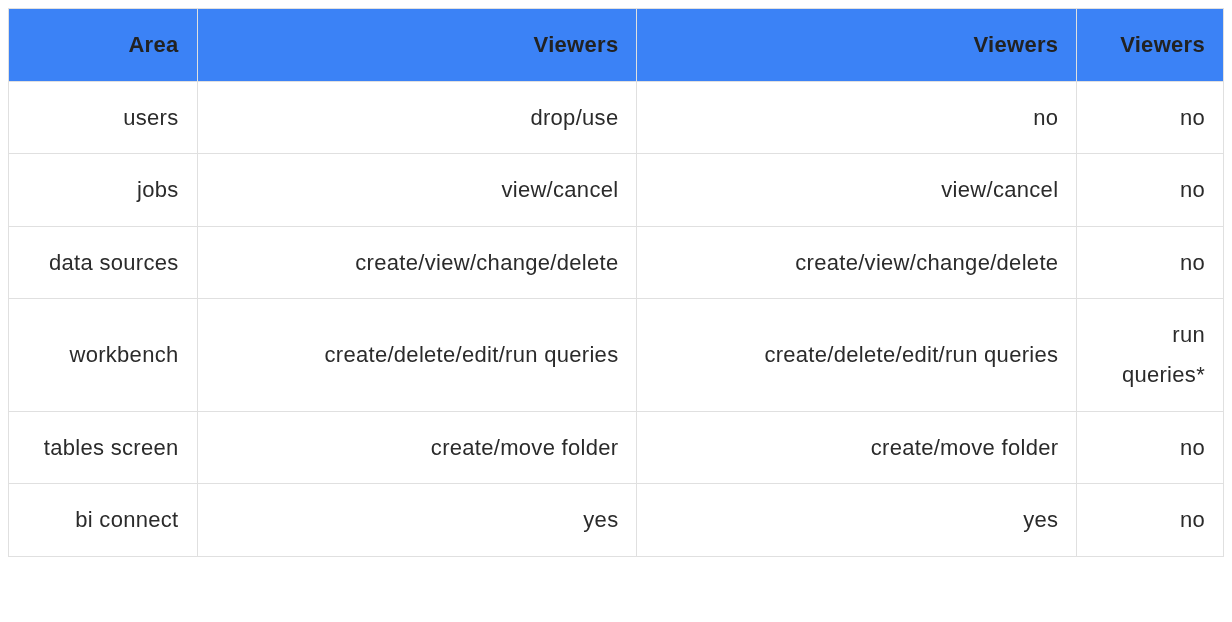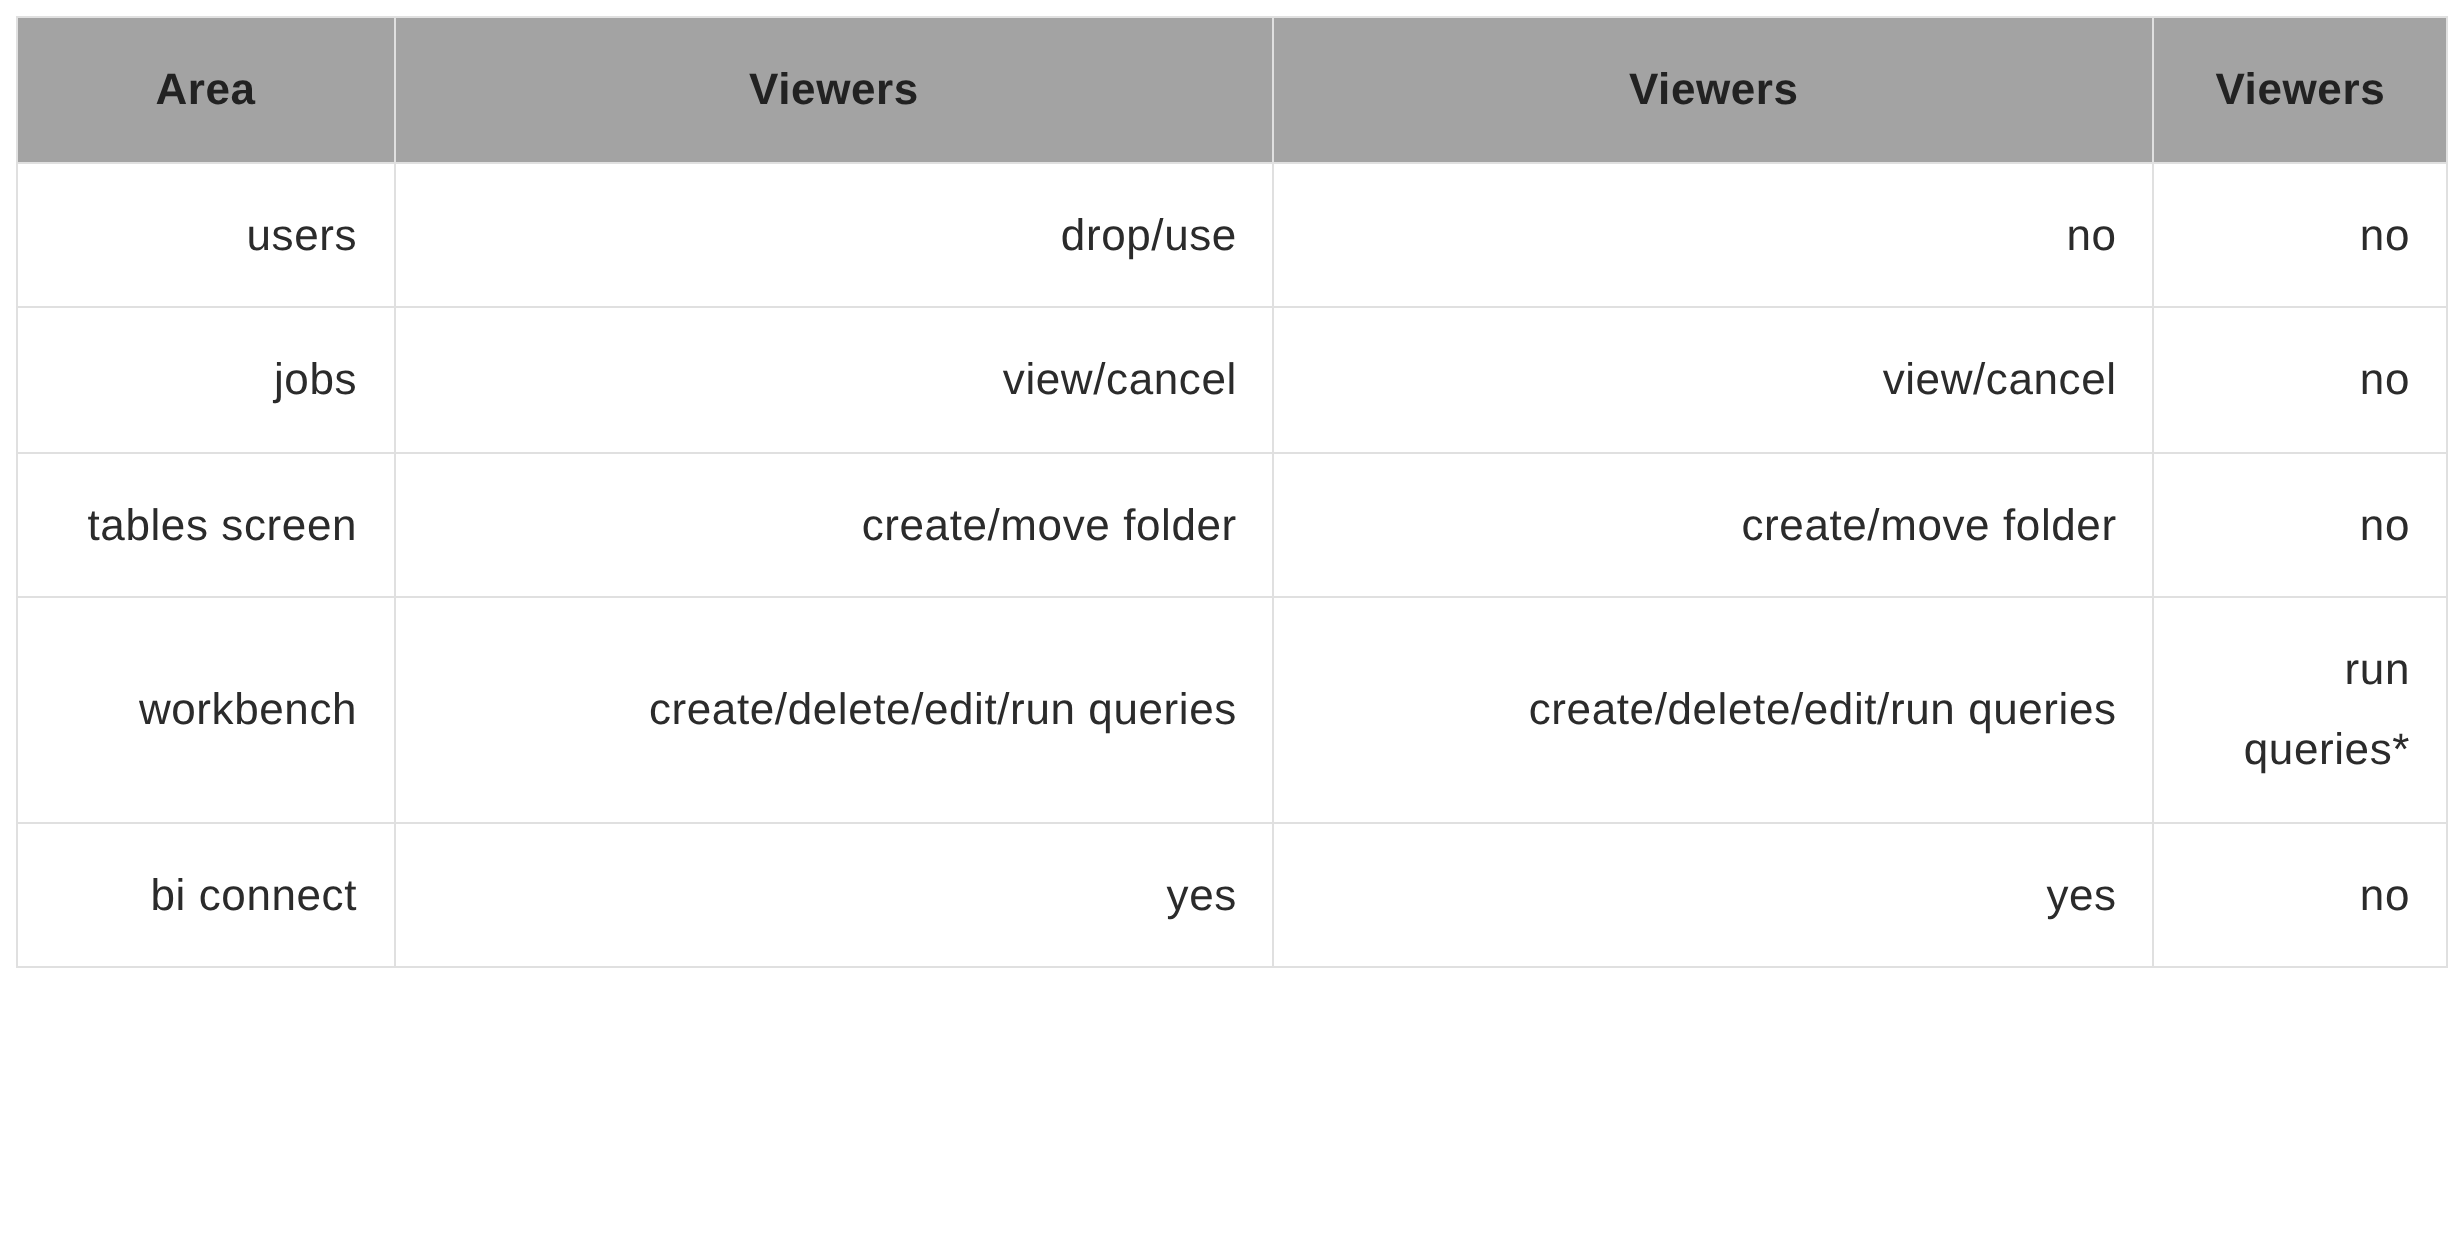--- a/index.html
+++ b/index.html
@@ -22,23 +22,23 @@
       border: 1px solid #e0e0e0;
       padding: 16px 18px;
       text-align: right;
       font-size: 22px;
       color: #2b2b2b;
       vertical-align: middle;
       line-height: 1.8;
       letter-spacing: 0.3px;
     }
     th {
-      background: #a3a3a3;
+      background: #3b82f6;
       font-weight: 700;
-      text-align: center;
+      text-align: right;
       color: #222;
     }
     td:first-child {
       width: 180px;
     }
     th:first-child {
       width: 180px;
     }
     th:nth-child(2), td:nth-child(2) {
       width: 420px;
@@ -69,30 +69,36 @@
       <td>no</td>
       <td>no</td>
     </tr>
     <tr>
       <td>jobs</td>
       <td>view/cancel</td>
       <td>view/cancel</td>
       <td>no</td>
     </tr>
     <tr>
-      <td>tables screen</td>
-      <td>create/move folder</td>
-      <td>create/move folder</td>
+      <td>data sources</td>
+      <td>create/view/change/delete</td>
+      <td>create/view/change/delete</td>
       <td>no</td>
     </tr>
     <tr>
       <td>workbench</td>
       <td>create/delete/edit/run queries</td>
       <td>create/delete/edit/run queries</td>
       <td>run queries*</td>
+    </tr>
+    <tr>
+      <td>tables screen</td>
+      <td>create/move folder</td>
+      <td>create/move folder</td>
+      <td>no</td>
     </tr>
     <tr>
       <td>bi connect</td>
       <td>yes</td>
       <td>yes</td>
       <td>no</td>
     </tr>
   </tbody>
 </table>
 

